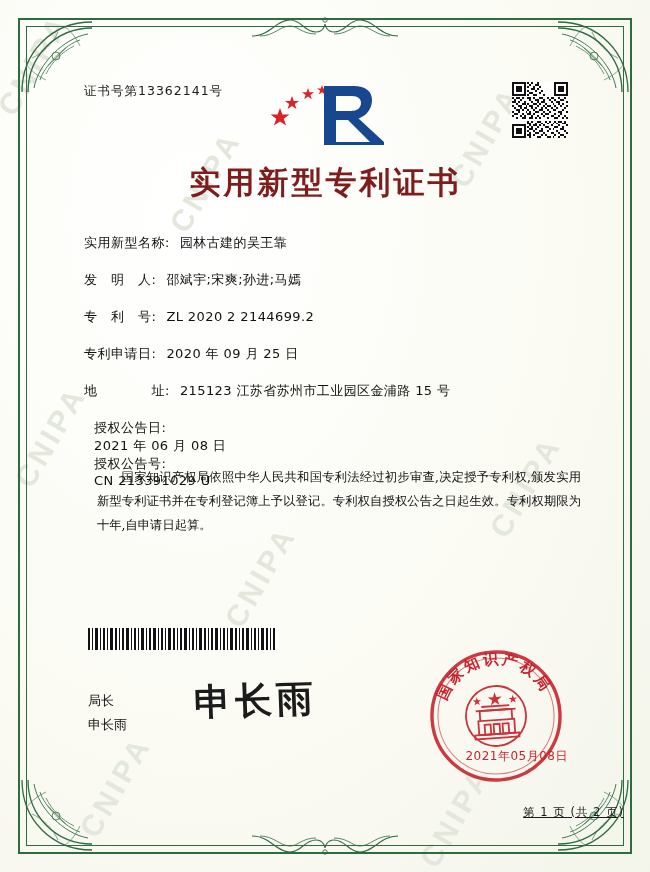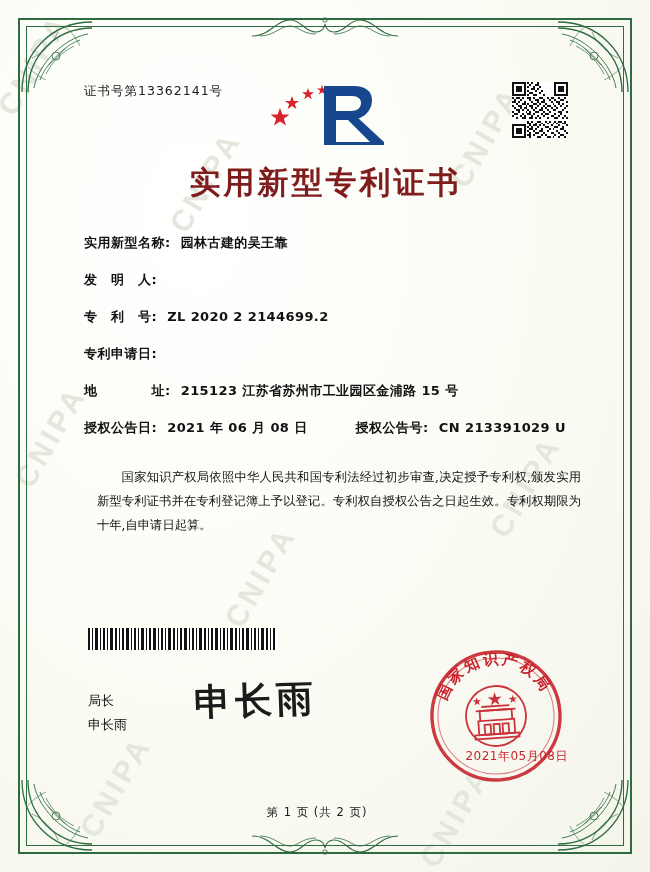--- a/index.html
+++ b/index.html
@@ -148,33 +148,33 @@
     left: 58px;
     top: 208px;
     width: 486px;
   }
   .frow {
     display: flex;
     align-items: baseline;
     margin-bottom: 19px;
     font-size: 13px;
     color: #111;
-    font-weight: bold;
   }
   .flabel {
     flex: 0 0 auto;
     white-space: nowrap;
     letter-spacing: 0.5px;
   }
   .fvalue {
     margin-left: 10px;
     letter-spacing: 0.4px;
   }
   .frow.two {
     justify-content: flex-start;
+    flex-direction: column;
   }
   .fgap { width: 48px; flex: 0 0 auto; }
 
   
   .paras {
     position: absolute;
     left: 71px;
     top: 440px;
     width: 484px;
     font-size: 12.3px;
@@ -232,26 +232,27 @@
     top: 722px;
     width: 150px;
     text-align: right;
     font-size: 12px;
     color: #c8232c;
     letter-spacing: 0.5px;
   }
 
   .page-footer {
     position: absolute;
-    left: 0; right: 16px;
+    left: 0; right: 0;
     bottom: 26px;
-    text-align: center;
+    text-align: right;
     font-size: 11.5px;
     color: #1a1a1a;
     letter-spacing: 1px;
+    text-decoration: underline;
   }
 </style>
 </head>
 <body>
 
 <div class="page">
   <div class="paper-tint"></div>
 
   <div class="watermark wm1">CNIPA</div>
   <div class="watermark wm2">CNIPA</div>
@@ -558,27 +559,29 @@
 
     <div class="doc-title">实用新型专利证书</div>
 
     <div class="fields">
       <div class="frow">
         <span class="flabel">实用新型名称:</span>
         <span class="fvalue">园林古建的吴王靠</span>
       </div>
       <div class="frow">
         <span class="flabel">发　明　人:</span>
+        <span class="fvalue">邵斌宇;宋爽;孙进;马嫣</span>
       </div>
       <div class="frow">
         <span class="flabel">专　利　号:</span>
         <span class="fvalue">ZL 2020 2 2144699.2</span>
       </div>
       <div class="frow">
         <span class="flabel">专利申请日:</span>
+        <span class="fvalue">2020 年 09 月 25 日</span>
       </div>
       <div class="frow">
         <span class="flabel">地　　　　址:</span>
         <span class="fvalue">215123  江苏省苏州市工业园区金浦路 15 号</span>
       </div>
       <div class="frow two">
         <span class="flabel">授权公告日:</span>
         <span class="fvalue">2021 年 06 月 08 日</span>
         <span class="fgap"></span>
         <span class="flabel">授权公告号:</span>

